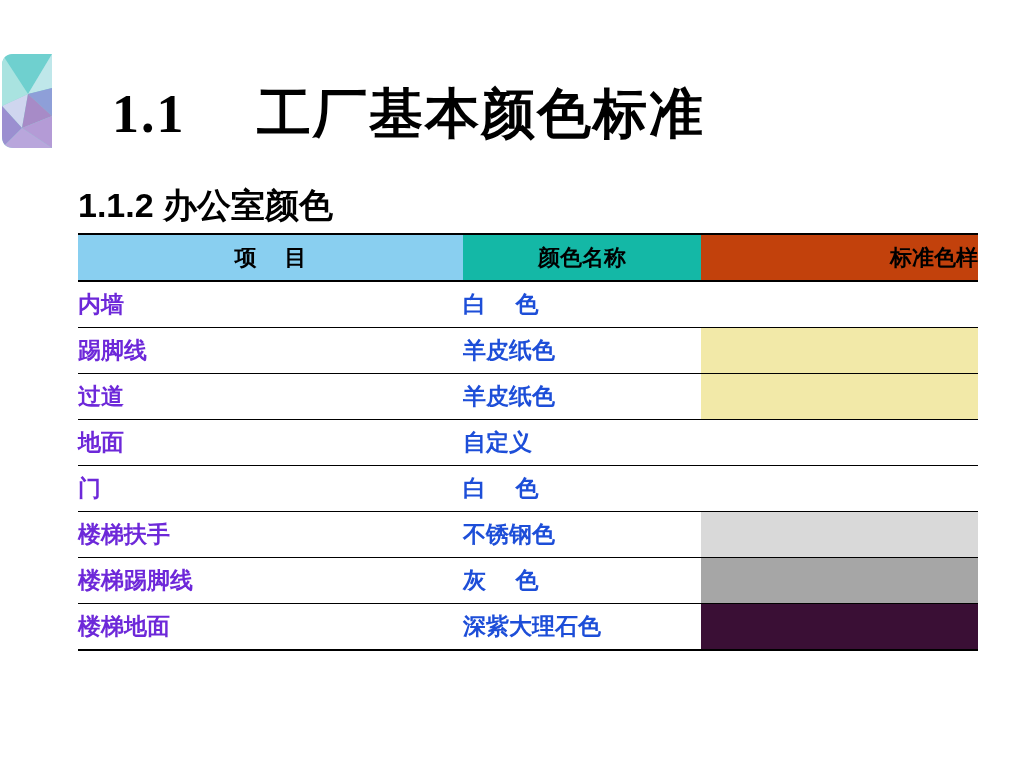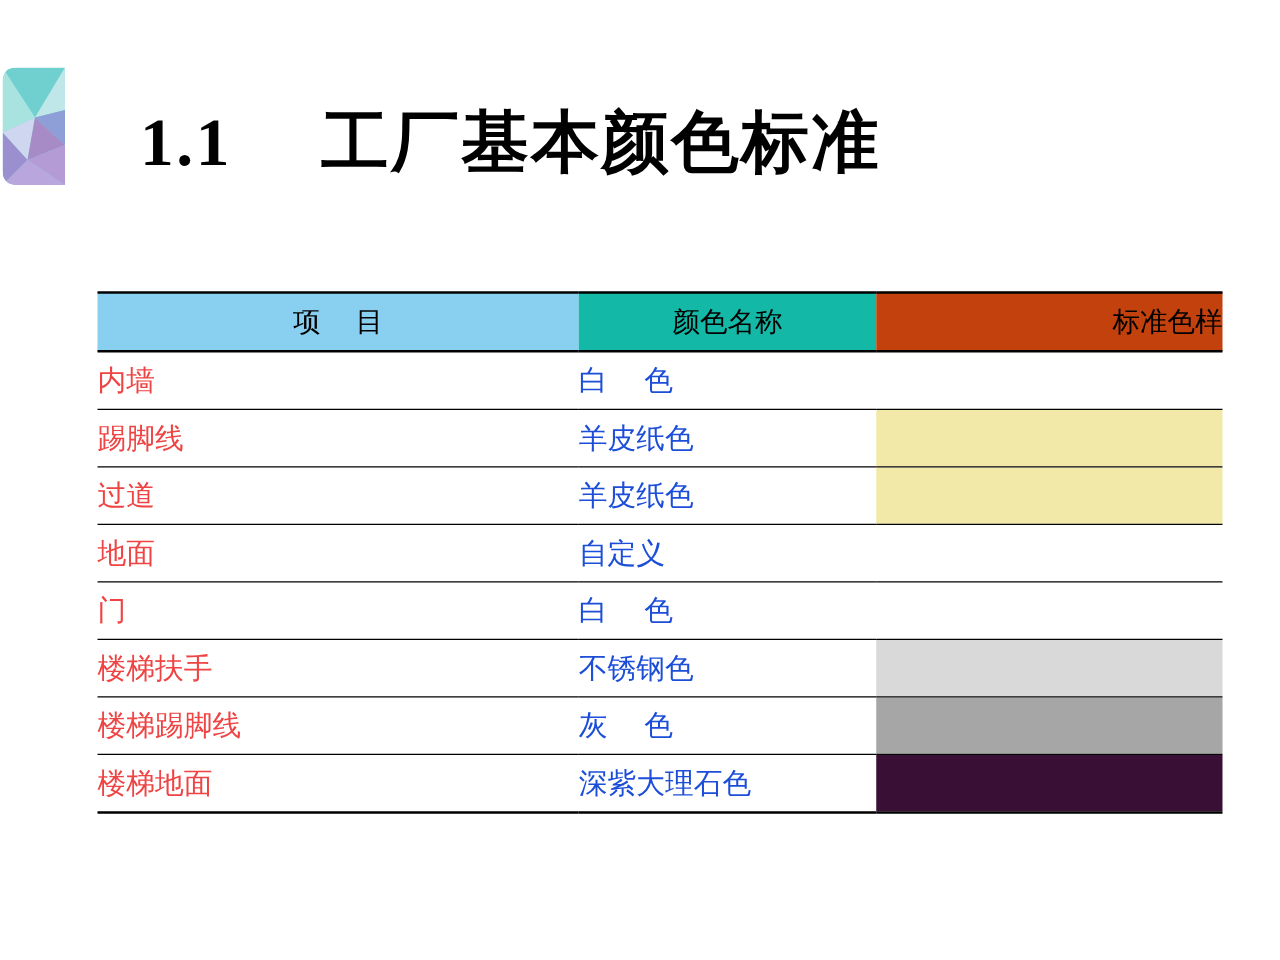--- a/index.html
+++ b/index.html
@@ -62,40 +62,40 @@
     table-layout: fixed;
   }
   table.color-table th,
   table.color-table td {
     border-left: none;
     border-right: none;
     border-top: 1px solid #000000;
     border-bottom: 1px solid #000000;
     height: 45px;
     padding: 0;
-    font-weight: normal;
+    font-weight: bold;
   }
   table.color-table thead th {
     background: #8fd3f4;
     background: #89cff0;
     font-family: "Liberation Sans", sans-serif;
     font-size: 22px;
     color: #000000;
     text-align: center;
     border-top: 2px solid #000000;
     border-bottom: 1px solid #000000;
   }
   col.c-item { width: 385px; }
   col.c-name { width: 238px; }
   col.c-swatch { width: 277px; }
 
   td.item-cell {
     font-family: "Liberation Sans", sans-serif;
     font-size: 23px;
-    color: #ef4444;
+    color: #6d28d9;
     text-align: left;
     padding-left: 34px;
   }
   td.name-cell {
     font-family: "Liberation Sans", sans-serif;
     font-size: 23px;
     color: #1d4ed8;
     text-align: left;
   }
   td.swatch-cell {
@@ -134,20 +134,21 @@
         <polygon points="0,52 26,40 20,74" fill="#cfd6ef"></polygon>
         <polygon points="26,40 50,62 20,74" fill="#a78bc7"></polygon>
         <polygon points="0,52 20,74 0,94" fill="#9b8fd0"></polygon>
         <polygon points="20,74 50,62 50,94" fill="#b49bd6"></polygon>
         <polygon points="0,94 20,74 50,94" fill="#b9a6dc"></polygon>
       </g>
     </svg>
   </div>
 
   <div class="slide-title">1.1　 工厂基本颜色标准</div>
+  <div class="slide-subtitle">1.1.2  办公室颜色</div>
 
   <table class="color-table">
     <colgroup>
       <col class="c-item">
       <col class="c-name">
       <col class="c-swatch">
     </colgroup>
     <thead>
       <tr>
         <th class="sep-head" style="background: rgb(137, 207, 240);">项　 目</th>

